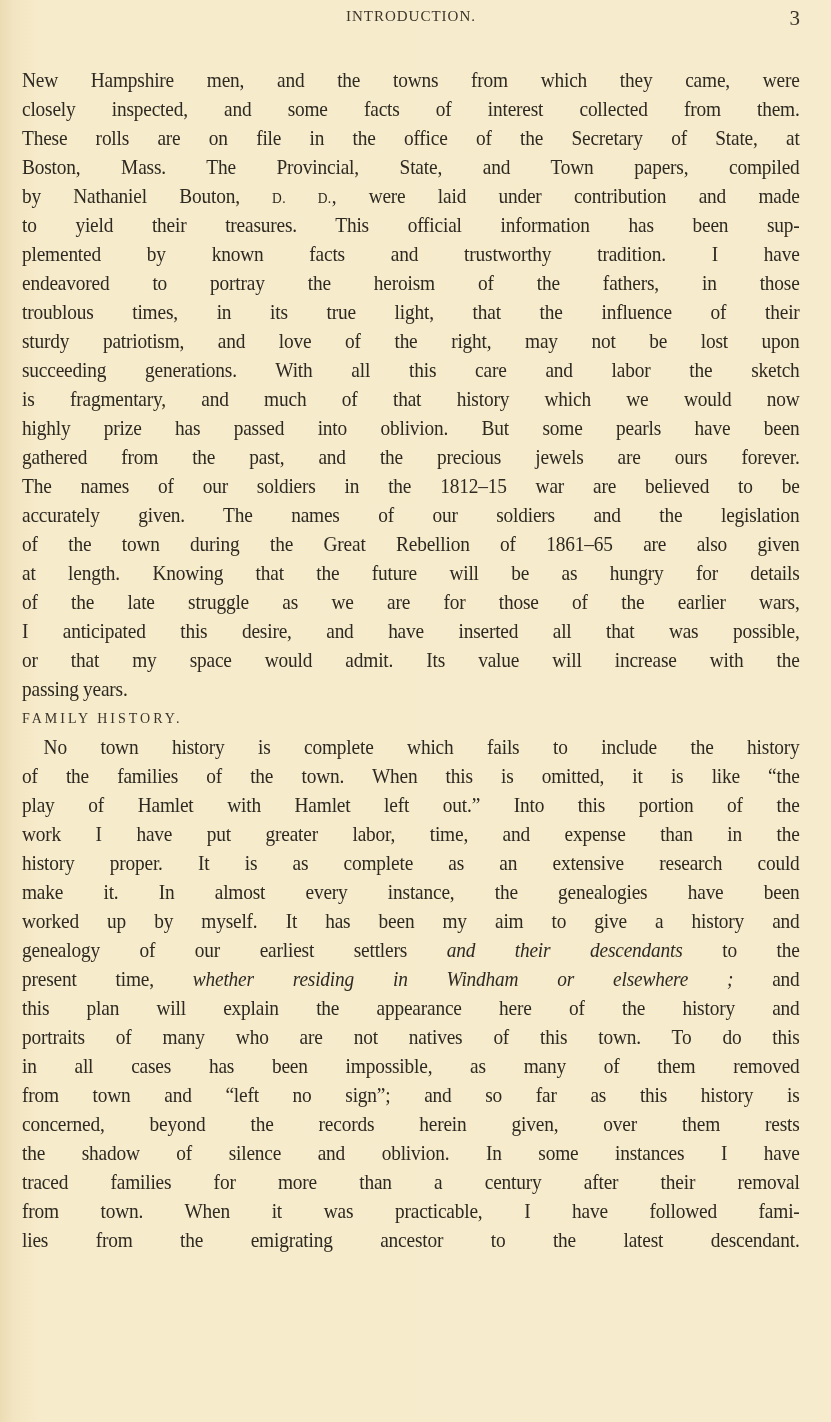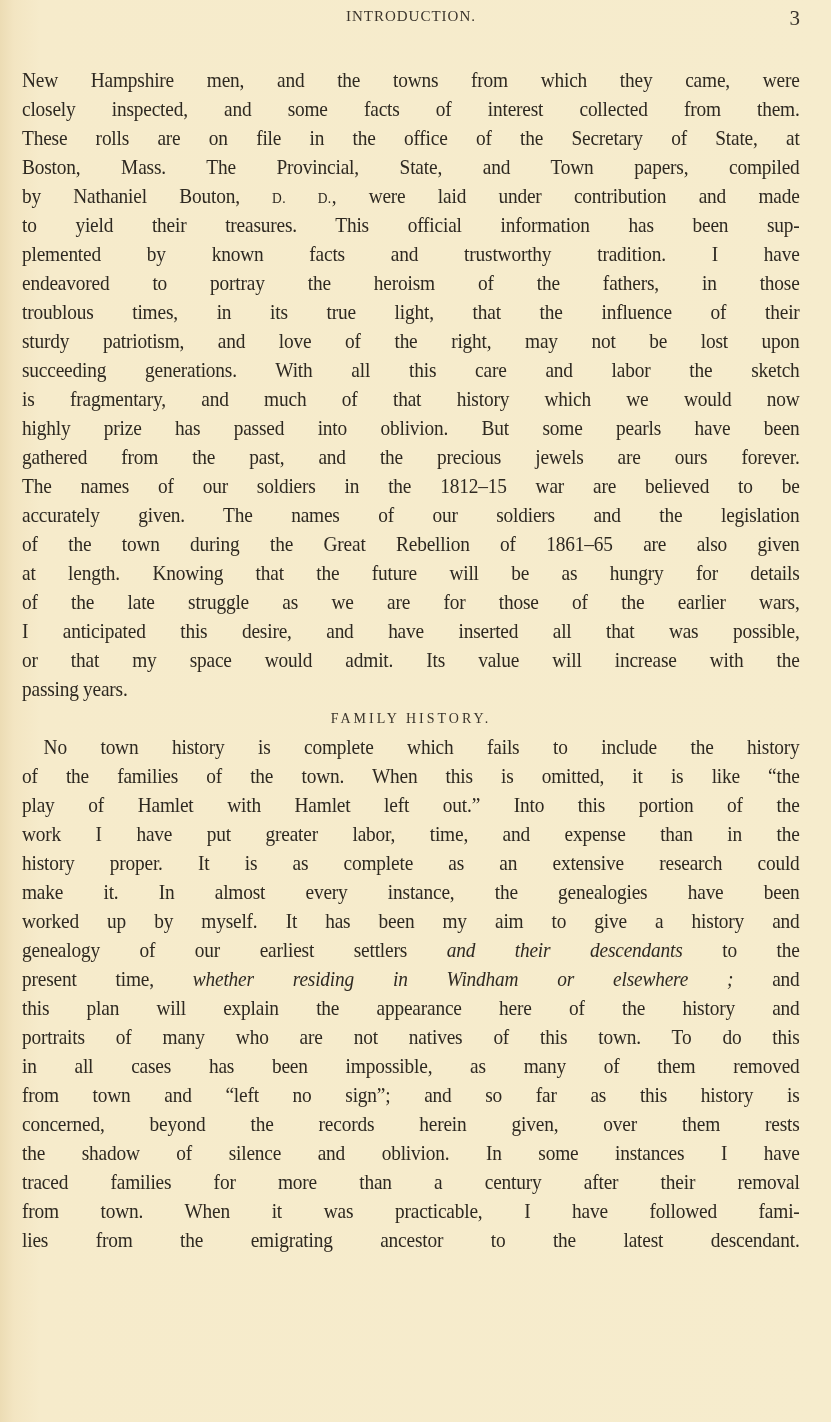--- a/index.html
+++ b/index.html
@@ -74,21 +74,21 @@
       text-align-last: left;
     }
     .line.indent {
       padding-left: 24px;
       box-sizing: border-box;
     }
     .section-heading {
       display: block;
       height: 29px;
       line-height: 29px;
-      text-align: center;
+      text-align: left;
       font-size: 14px;
       letter-spacing: 3px;
       color: #3a342b;
       width: 778px;
     }
     .smallcaps {
       font-size: 15px;
       letter-spacing: 0.5px;
     }
     .ital {

